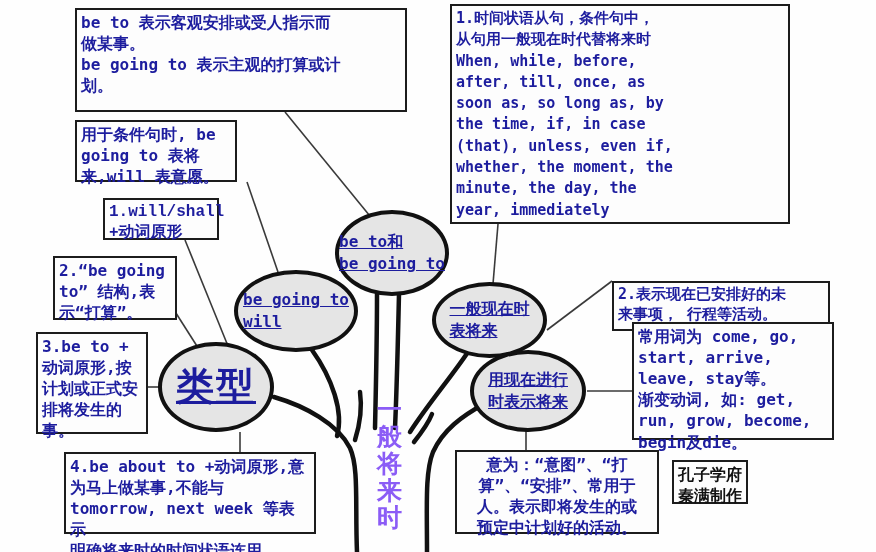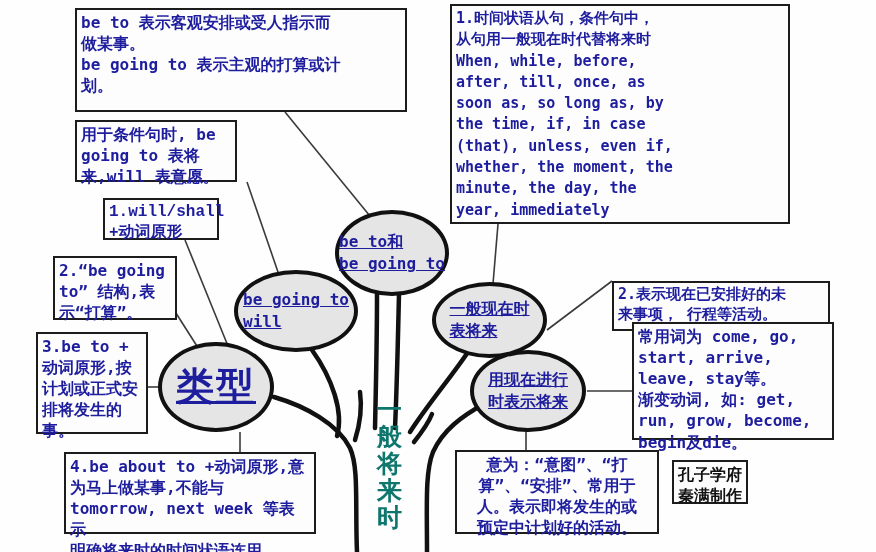--- a/index.html
+++ b/index.html
@@ -36,21 +36,21 @@
     align-items:center;
     justify-content:center;
     text-align:left;
     box-sizing:border-box;
     line-height:1.35;
     text-decoration:underline;
   }
   .trunk-label{
     position:absolute;
     z-index:3;
-    color:#0f766e;
+    color:#8b5cf6;
     font-weight:bold;
     font-size:25px;
     line-height:27px;
     width:27px;
     word-break:break-all;
     text-align:center;
     letter-spacing:0;
   }
   .credit{
     color:#111 !important;

